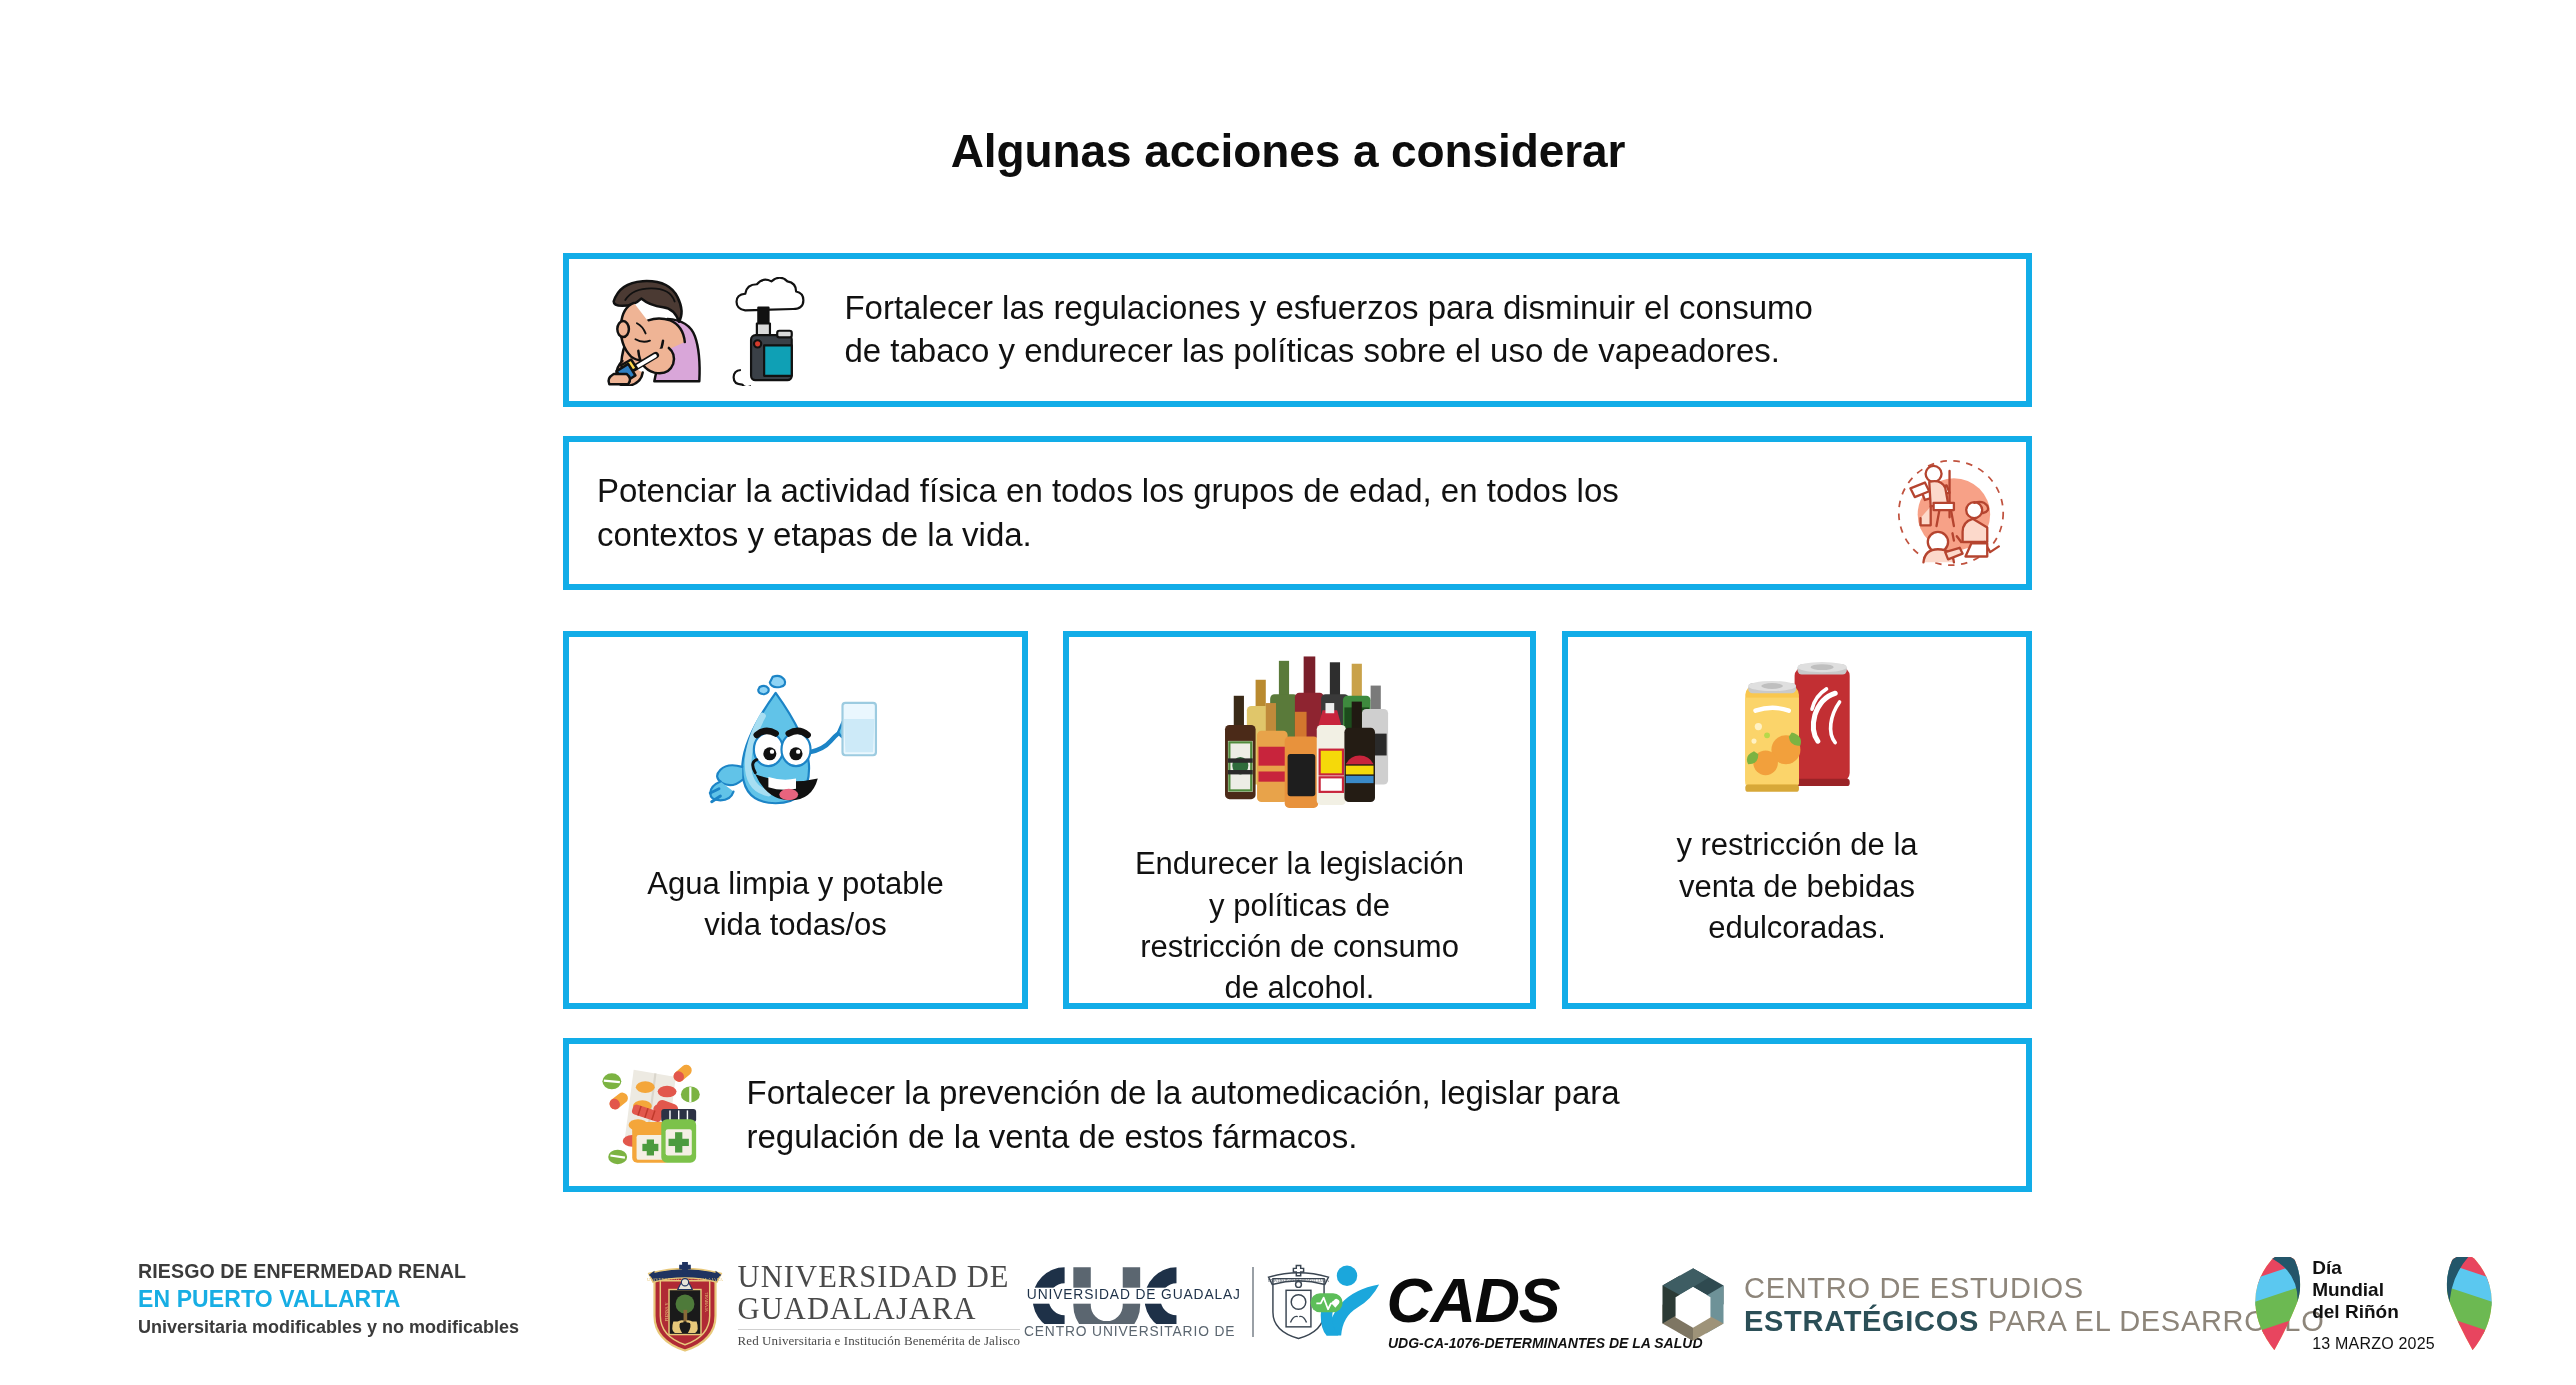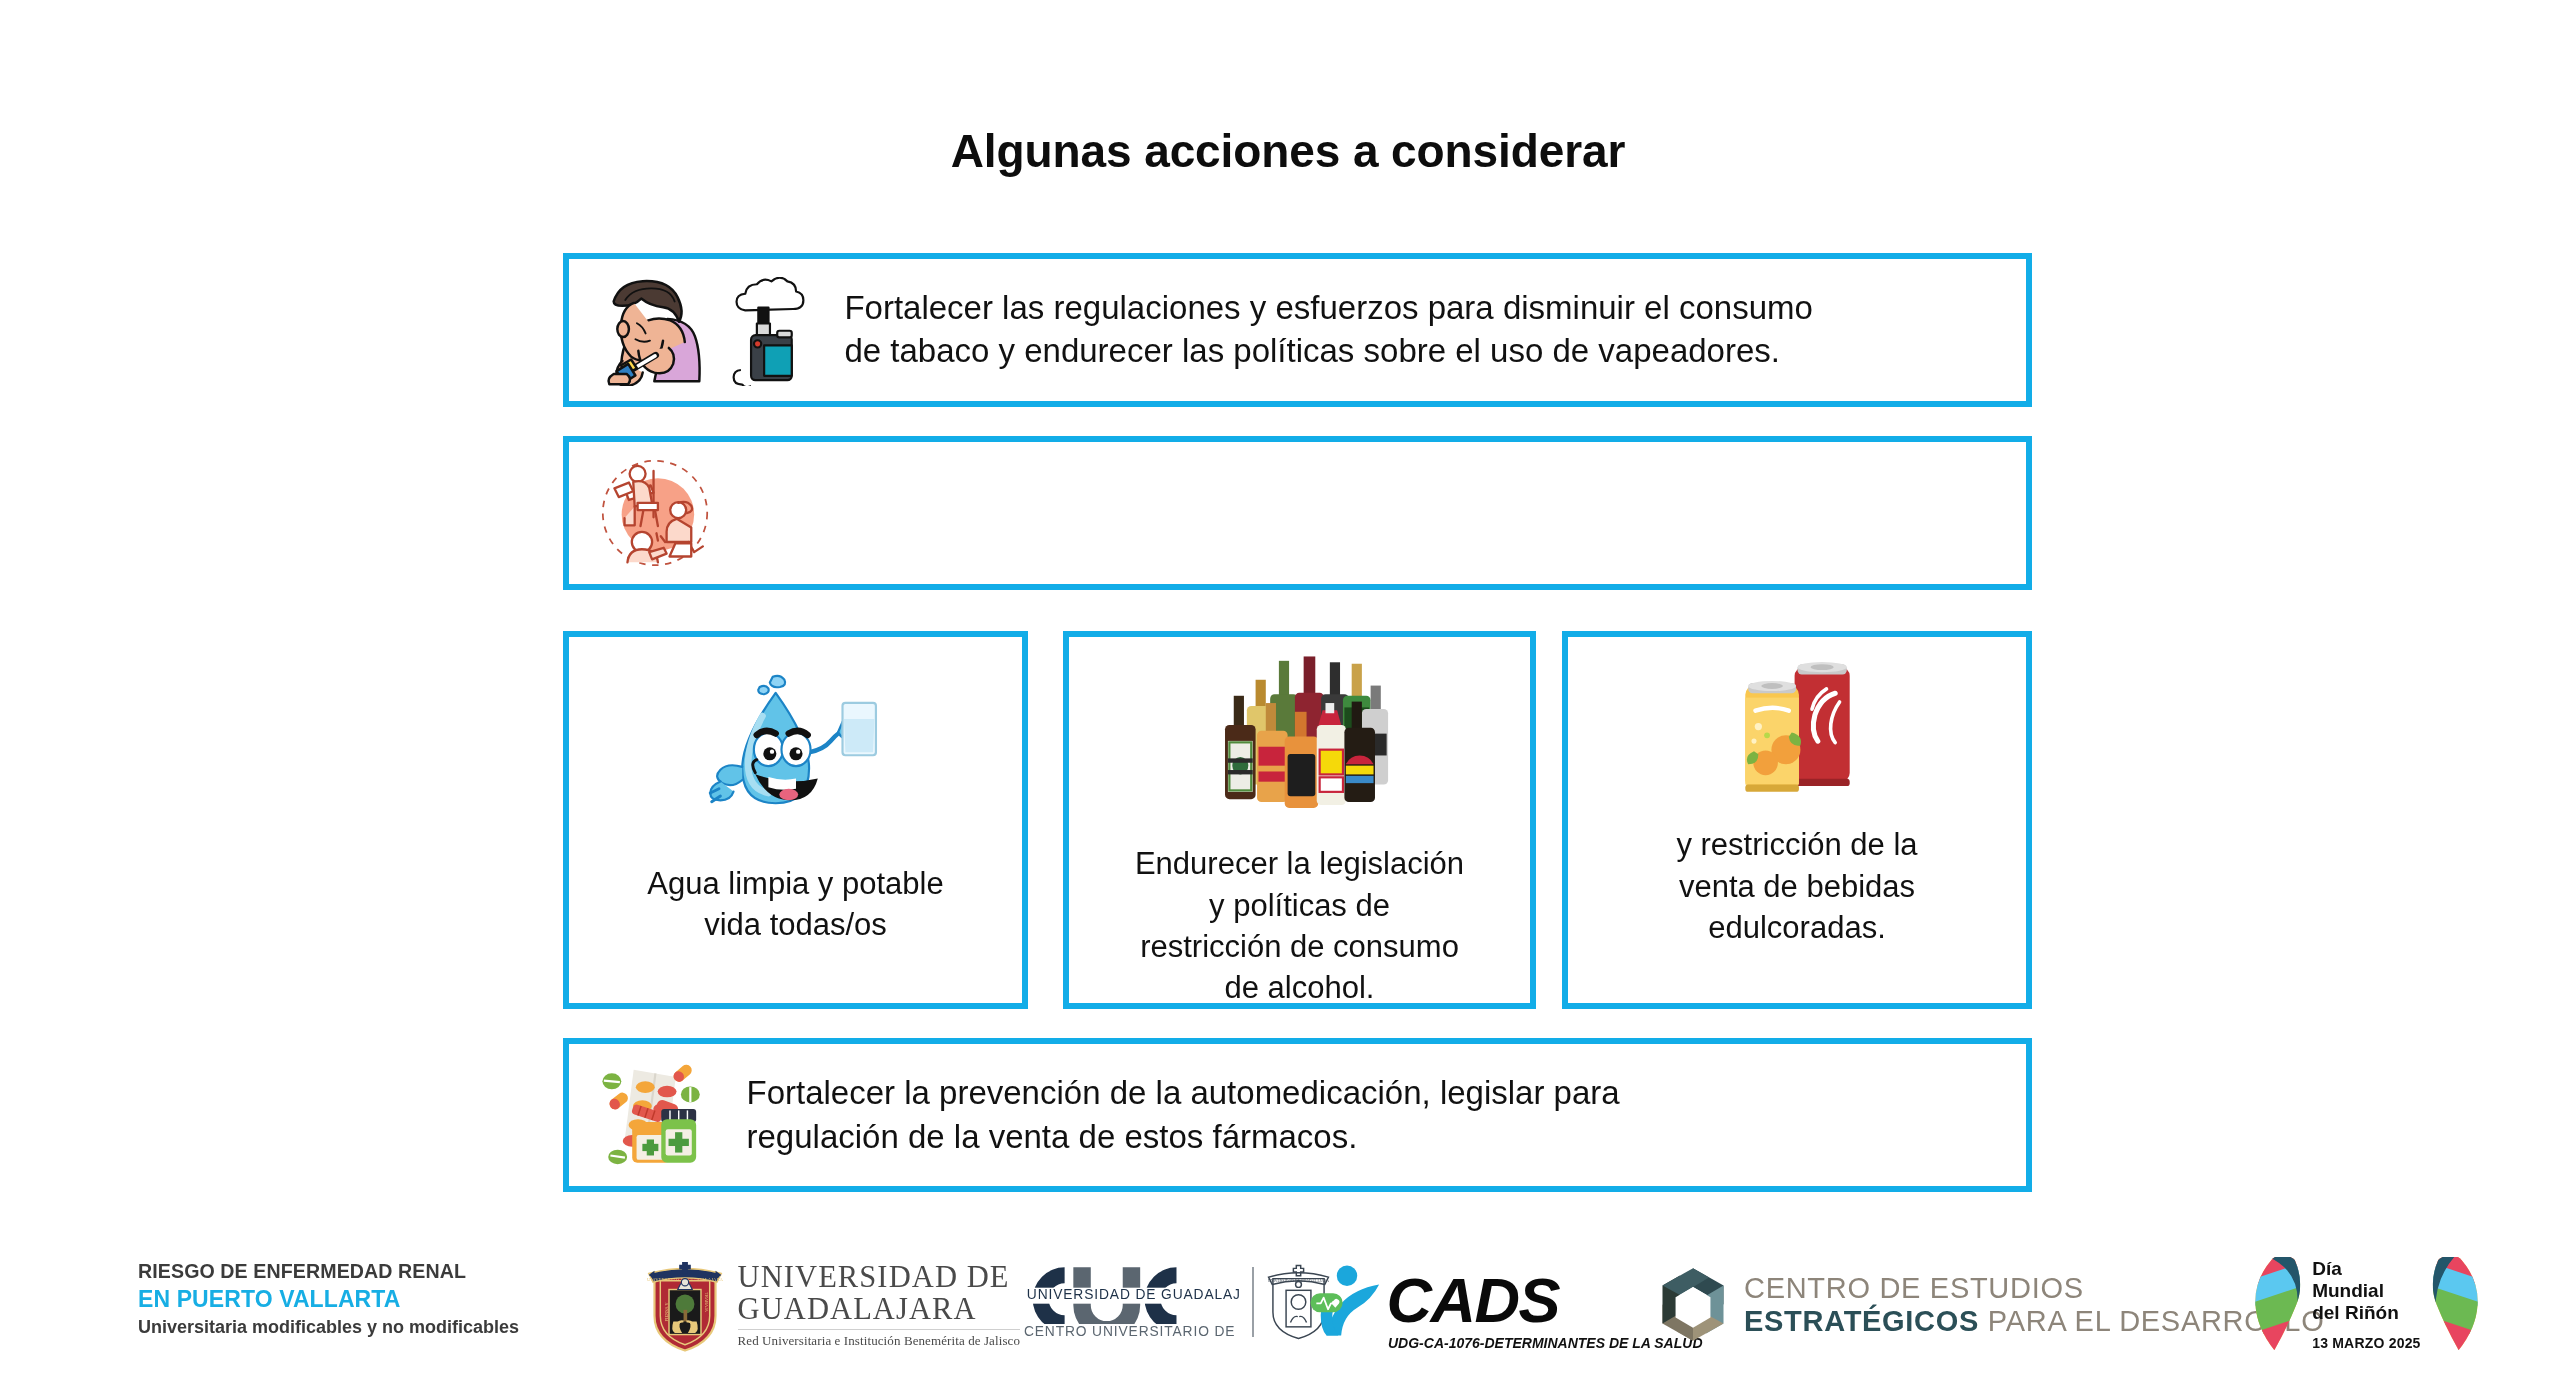--- a/index.html
+++ b/index.html
@@ -109,21 +109,21 @@
   #ceed{left:1658px;top:19px;gap:16px;}
   #ceed .wordmark{display:flex;flex-direction:column;line-height:1.12;}
   #ceed .c1{font-size:29px;color:#8d857a;letter-spacing:0.7px;}
   #ceed .c2{font-size:29px;letter-spacing:0.7px;color:#8d857a;}
   #ceed .c2 b{color:#2b4f57;font-weight:bold;}
 
   
   #wkd{left:2254px;top:10.2px;gap:10.2px;}
   #wkd .wordmark{display:flex;flex-direction:column;line-height:1.14;}
   #wkd .k1{font-size:19px;font-weight:bold;color:#111;}
-  #wkd .k2{font-size:14px;font-weight:bold;color:#111;margin-top:13px;letter-spacing:0.2px;}
+  #wkd .k2{font-size:16px;font-weight:normal;color:#111;margin-top:13px;letter-spacing:0.2px;}
 </style>
 </head>
 <body>
 
 <div class="slide">
 
   <div class="title">Algunas acciones a considerar</div>
 
   <div class="box" id="box-tobacco">
     <div class="inner">
@@ -165,20 +165,24 @@
       </div>
       <div class="txt">
         <div>Fortalecer las regulaciones y esfuerzos para disminuir el consumo</div>
         <div>de tabaco y endurecer las políticas sobre el uso de vapeadores.</div>
       </div>
     </div>
   </div>
 
   <div class="box" id="box-actividad">
     <div class="inner">
+      <div class="txt">
+        <div>Potenciar la actividad física en todos los grupos de edad, en todos los</div>
+        <div>contextos y etapas de la vida.</div>
+      </div>
       <svg width="116" height="116" viewBox="0 0 160 160">
         <circle cx="80" cy="80" r="72" fill="none" stroke="#C0523E" stroke-width="2.4" stroke-dasharray="9 9"></circle>
         <circle cx="84" cy="82" r="50" fill="#F7A187"></circle>
         <g stroke="#B5442F" stroke-width="3.2" stroke-linejoin="round" stroke-linecap="round" fill="#FCD9CB">
           <path d="M40 52 l34 -10 l4 10 l-34 10z" fill="#fff"></path>
           <path d="M24 46 l20 -8 l6 12 l-20 8z" fill="#fff"></path>
           <circle cx="56" cy="26" r="11" fill="#fff"></circle>
           <path d="M50 37 q16 -4 22 8 l4 22 l-24 4z" fill="#FCD9CB"></path>
           <path d="M52 71 l0 26 l-14 0 l0 -10" fill="#FCD9CB"></path>
           <path d="M78 22 l0 64" fill="none"></path>

